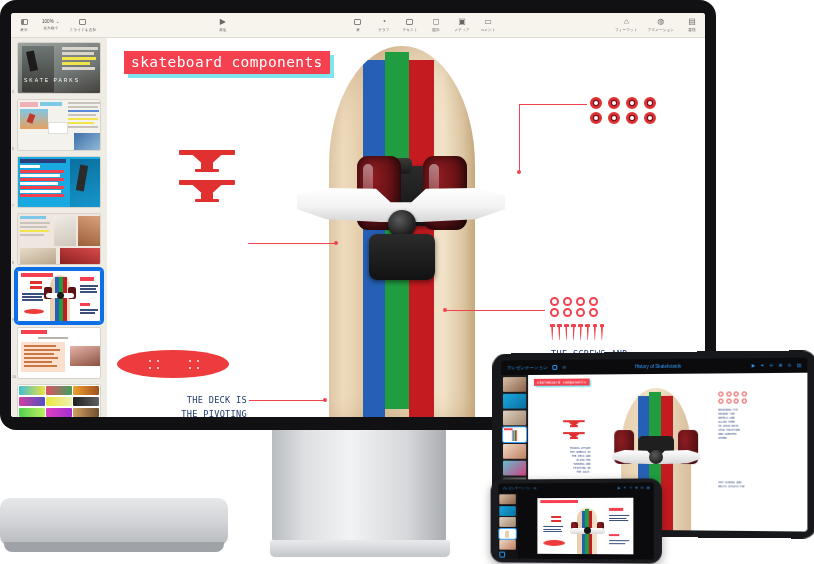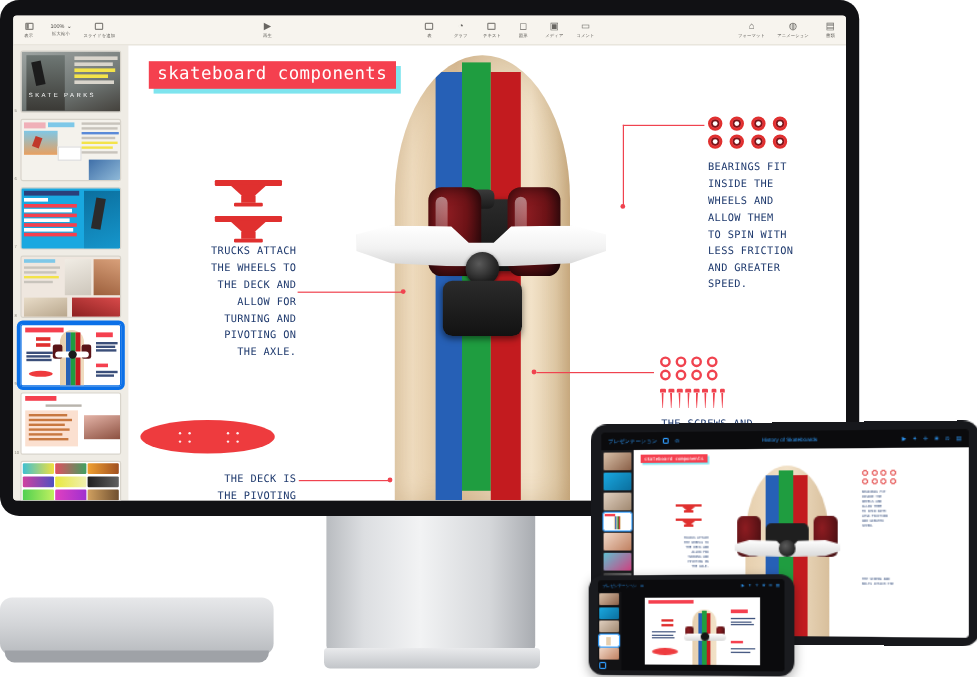--- a/index.html
+++ b/index.html
@@ -517,49 +517,34 @@
               <div class="base"></div>
               <div class="foot"></div>
           </div>
           <div class="truck" style="left:72px; top:142px;">
             <div class="bar"></div>
               <div class="hanger"></div>
               <div class="base"></div>
               <div class="foot"></div>
           </div>
 
-          <div class="ann right" style="left:24px; top:166px; width:116px; white-space:pre-line;">TRUCKS ATTACH
-THE WHEELS TO
-THE DECK AND
-ALLOW FOR
-TURNING AND
-PIVOTING ON
-THE AXLE.</div>
           <div class="lead h" style="left:141px; top:205px; width:88px;"></div>
           <div class="dot" style="left:227px; top:203px;"></div>
 
           <div class="bearings" style="left:483px; top:59px;">
             <div class="bearing"></div>
             <div class="bearing"></div>
             <div class="bearing"></div>
             <div class="bearing"></div>
             <div class="bearing"></div>
             <div class="bearing"></div>
             <div class="bearing"></div>
             <div class="bearing"></div>
           </div>
 
-          <div class="ann left" style="left:483px; top:96px; width:130px; white-space:pre-line;">BEARINGS FIT
-INSIDE THE
-WHEELS AND
-ALLOW THEM
-TO SPIN WITH
-LESS FRICTION
-AND GREATER
-SPEED.</div>
           <div class="lead v" style="left:412px; top:66px; height:68px;"></div>
           <div class="lead h" style="left:412px; top:66px; width:68px;"></div>
           <div class="dot" style="left:410px; top:132px;"></div>
 
           <div class="bolt-grid" style="left:443px; top:259px;">
             <div class="bolt-ring"></div>
             <div class="bolt-ring"></div>
             <div class="bolt-ring"></div>
             <div class="bolt-ring"></div>
             <div class="bolt-ring"></div>

